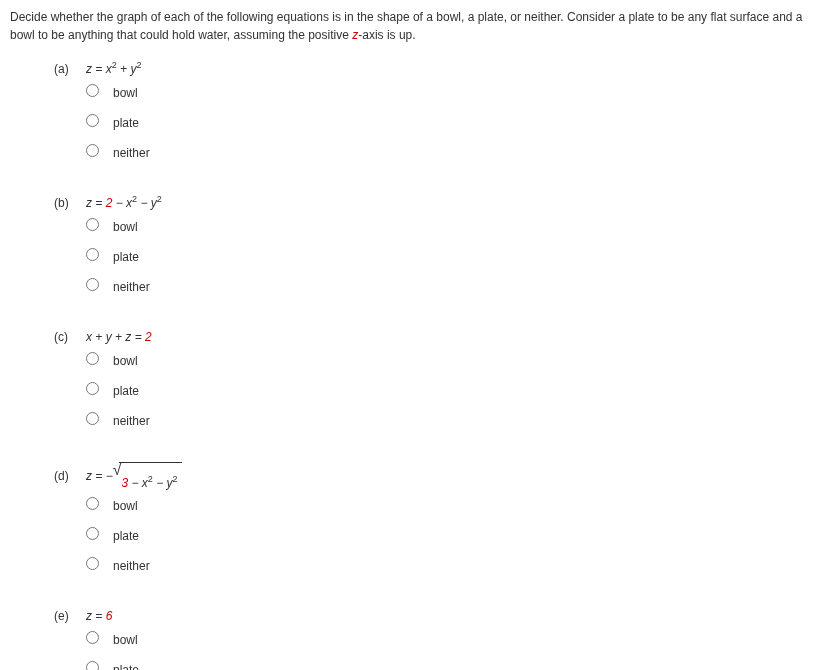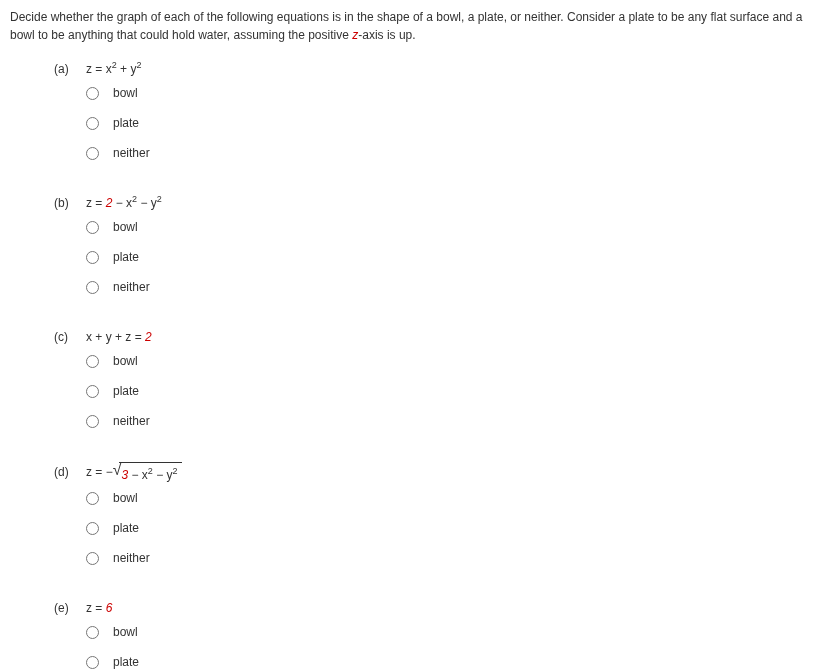--- a/index.html
+++ b/index.html
@@ -33,43 +33,43 @@
     flex: 0 0 32px;
   }
   .equation {
     font-family: Verdana, Geneva, sans-serif;
   }
   .options {
     margin-left: 32px;
   }
   .option {
     display: flex;
-    align-items: center;
+    align-items: flex-start;
     margin: 6px 0 12px 0;
   }
   .option input[type=radio] {
     margin: 0 14px 0 0;
   }
-  .mi { }
+  .mi { font-style: italic; }
   sup { font-size: 9px; vertical-align: super; line-height: 0; }
   .sqrt-wrap {
     display: inline-flex;
     align-items: flex-start;
     vertical-align: middle;
   }
   .radic {
     font-size: 16px;
     line-height: 14px;
     margin-right: -2px;
     position: relative;
     top: 1px;
   }
   .radicand {
     border-top: 1px solid #333;
-    padding: 4px 4px 0 2px;
+    padding: 12px 4px 0 2px;
     line-height: 16px;
   }
 </style>
 </head>
 <body>
 
 <div class="intro">
   <span>Decide whether the graph of each of the following equations is in the shape of a bowl, a plate, or neither. Consider a plate to be any flat surface and a bowl to be anything that could hold water, assuming the positive </span><span class="zvar">z</span><span>-axis is up.</span>
 </div>
 

